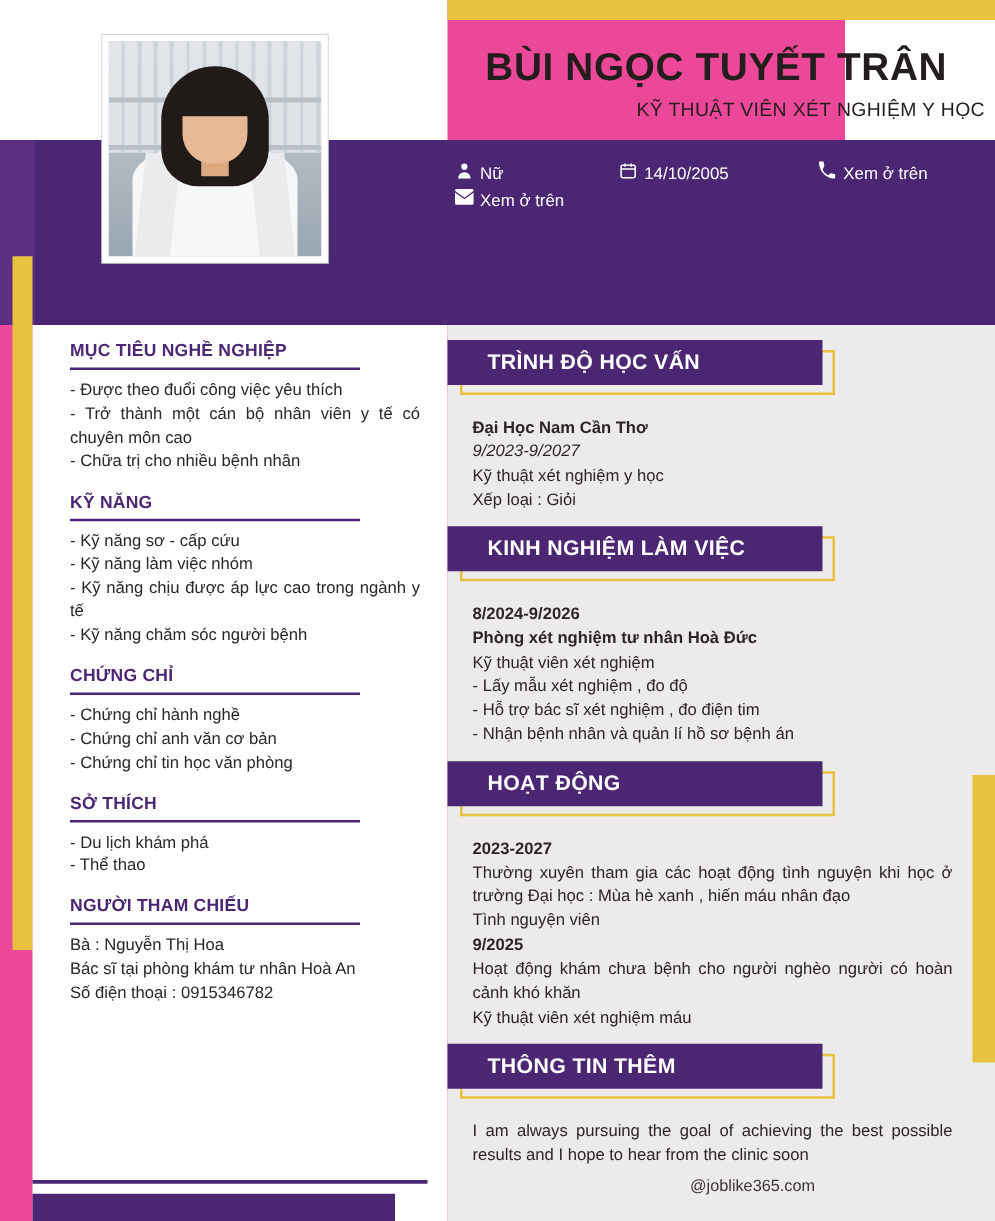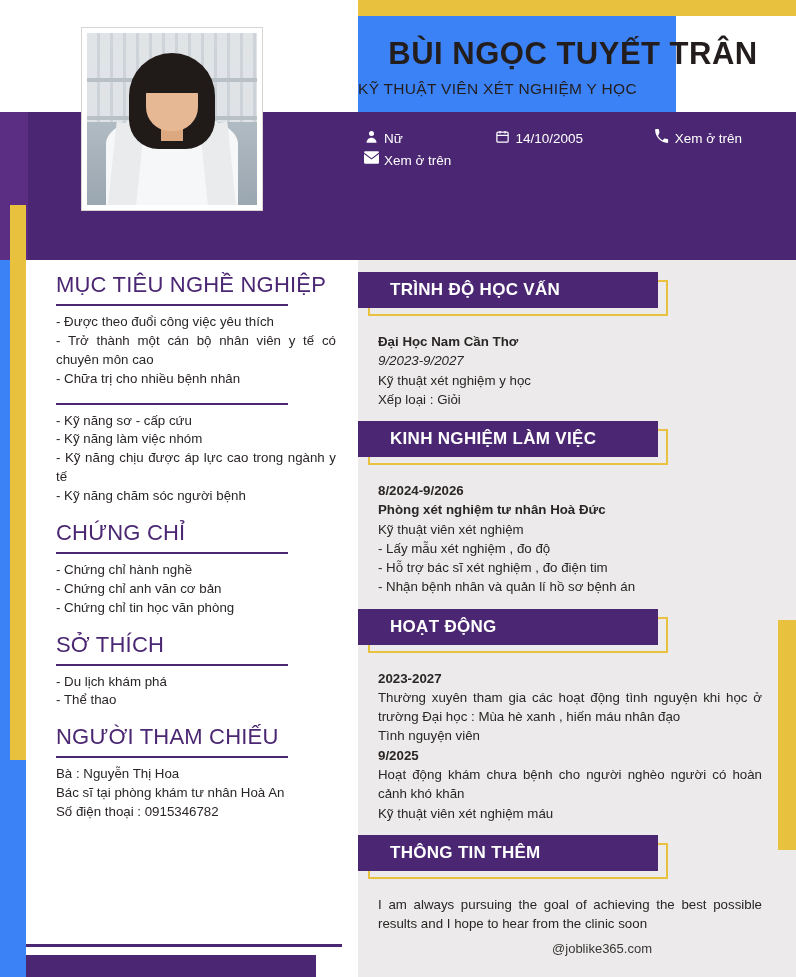--- a/index.html
+++ b/index.html
@@ -6,21 +6,21 @@
   html, body {
     margin: 0; padding: 0;
     width: 796px; height: 977px;
     background: #ffffff;
     font-family: "Liberation Sans", sans-serif;
     overflow: hidden;
   }
   .page {
     position: relative;
     width: 676px; height: 977px;
-    background: #3b82f6;
+    background: #ec4899;
   }
 
   
   .top-purple-bar {
     position: absolute; left: 0; top: 0; width: 358px; height: 118px;
     background: #ffffff;
   }
   .yellow-top {
     position: absolute; left: 358px; top: 0; width: 438px; height: 16px;
     background: #e8c13f;
@@ -112,21 +112,21 @@
   }
 
   
   .name {
     position: absolute; left: 358px; top: 36px; width: 430px;
     color: #241d1d; font-size: 31px; font-weight: bold; letter-spacing: .5px;
     text-align: center;
   }
   .job-title {
     position: absolute; left: 358px; top: 80px; width: 430px;
-    color: #241d1d; font-size: 15.5px; text-align: left; letter-spacing: .3px;
+    color: #241d1d; font-size: 15.5px; text-align: right; letter-spacing: .3px;
   }
 
   
   .contact {
     position: absolute; left: 358px; top: 128px; width: 430px; color: #ffffff;
     font-size: 13.5px;
   }
   .crow { display: flex; align-items: flex-start; margin-bottom: 9px; }
   .cicon {
     width: 26px; min-width: 26px; display: flex; justify-content: center;
@@ -138,21 +138,21 @@
   .col-a { width: 132px; display: flex; }
   .col-b { width: 160px; display: flex; }
   .col-c { width: 140px; display: flex; }
 
   
   .left-col {
     position: absolute; left: 56px; top: 272px; width: 280px;
   }
   .lsec { margin-bottom: 14px; }
   .lsec h2 {
-    margin: 0 0 6px 0; font-size: 22px; font-weight: normal; color: #4b2672;
+    margin: 0 0 6px 0; font-size: 14px; font-weight: bold; color: #4b2672;
     letter-spacing: .2px;
   }
   .lsec .rule { height: 2px; background: #4b2672; width: 232px; margin-bottom: 7px; }
   .lsec p {
     margin: 0; font-size: 13.3px; color: #2a2626; line-height: 1.42;
     text-align: justify;
   }
 
   
   .right-col { position: absolute; left: 358px; top: 272px; width: 438px; }
@@ -255,20 +255,21 @@
 
     <div class="lsec">
       <h2>MỤC TIÊU NGHỀ NGHIỆP</h2>
       <div class="rule"></div>
       <p>- Được theo đuổi công việc yêu thích</p>
       <p>- Trở thành một cán bộ nhân viên y tế có chuyên môn cao</p>
       <p>- Chữa trị cho nhiều bệnh nhân</p>
     </div>
 
     <div class="lsec">
+      <h2>KỸ NĂNG</h2>
       <div class="rule"></div>
       <p>- Kỹ năng sơ - cấp cứu</p>
       <p>- Kỹ năng làm việc nhóm</p>
       <p>- Kỹ năng chịu được áp lực cao trong ngành y tế</p>
       <p>- Kỹ năng chăm sóc người bệnh</p>
     </div>
 
 
     <div class="lsec">
       <h2>CHỨNG CHỈ</h2>

